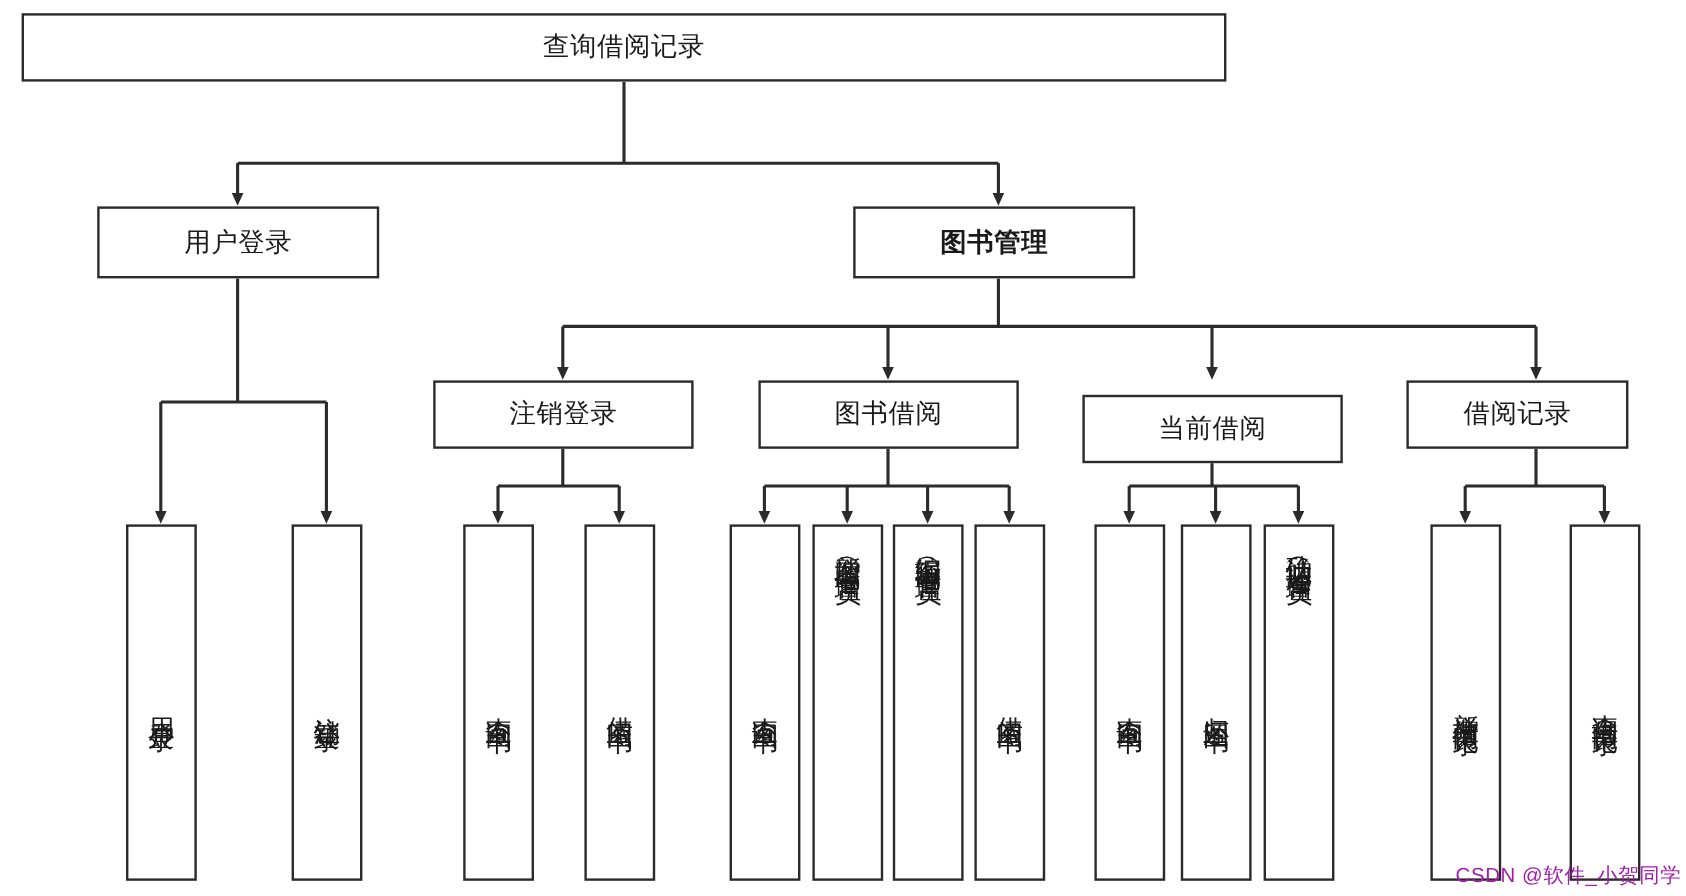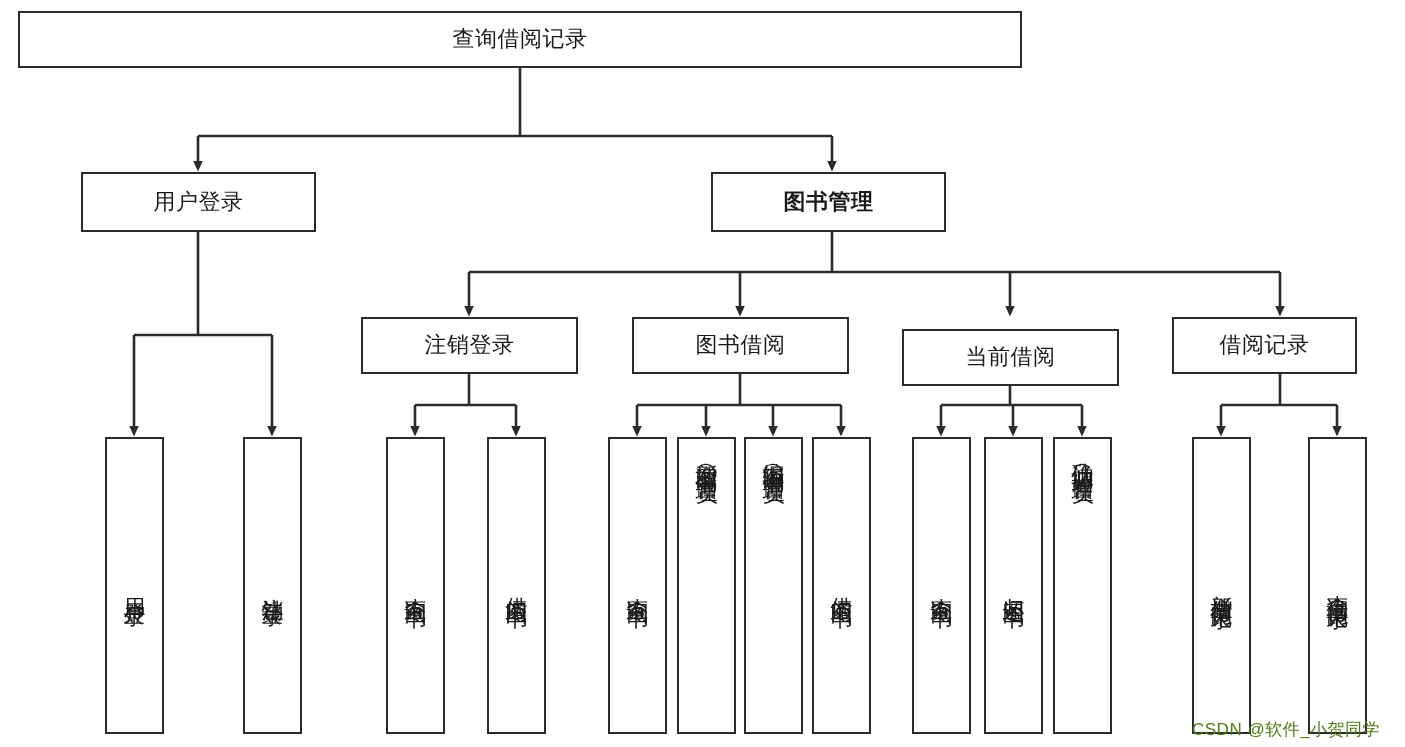--- a/index.html
+++ b/index.html
@@ -60,23 +60,24 @@
   .node-v.center-v {
     align-items: center;
   }
   .node-v.top-v {
     align-items: flex-start;
     padding-top: 6px;
   }
   .watermark {
     position: absolute;
     font-size: 17px;
-    color: #4d7c0f;
+    color: #a21caf;
     white-space: nowrap;
     letter-spacing: 0.5px;
+    margin-left: 21px;
   }
 </style>
 </head>
 <body>
 
 <div id="diagram-root">
 
   <svg id="diagram-svg" width="1405" height="747">
     <defs>
       <marker id="arrowhead" markerWidth="12" markerHeight="12" refX="1.5" refY="5" orient="auto" markerUnits="userSpaceOnUse">

